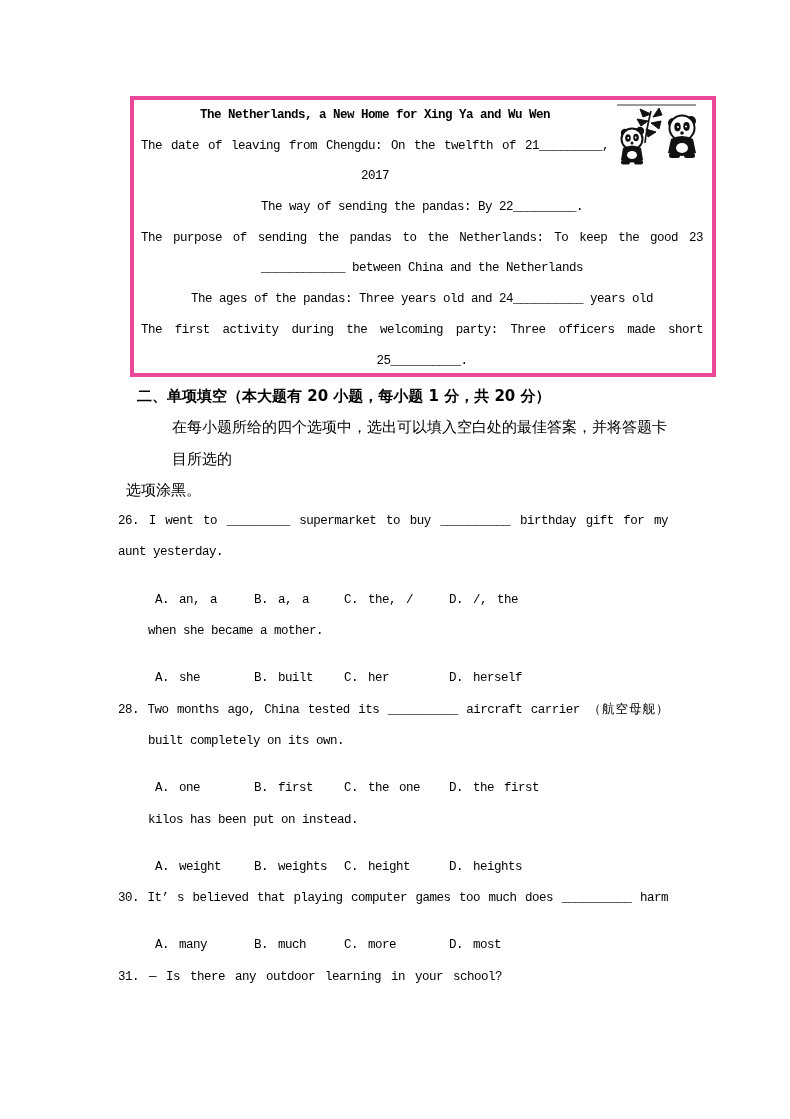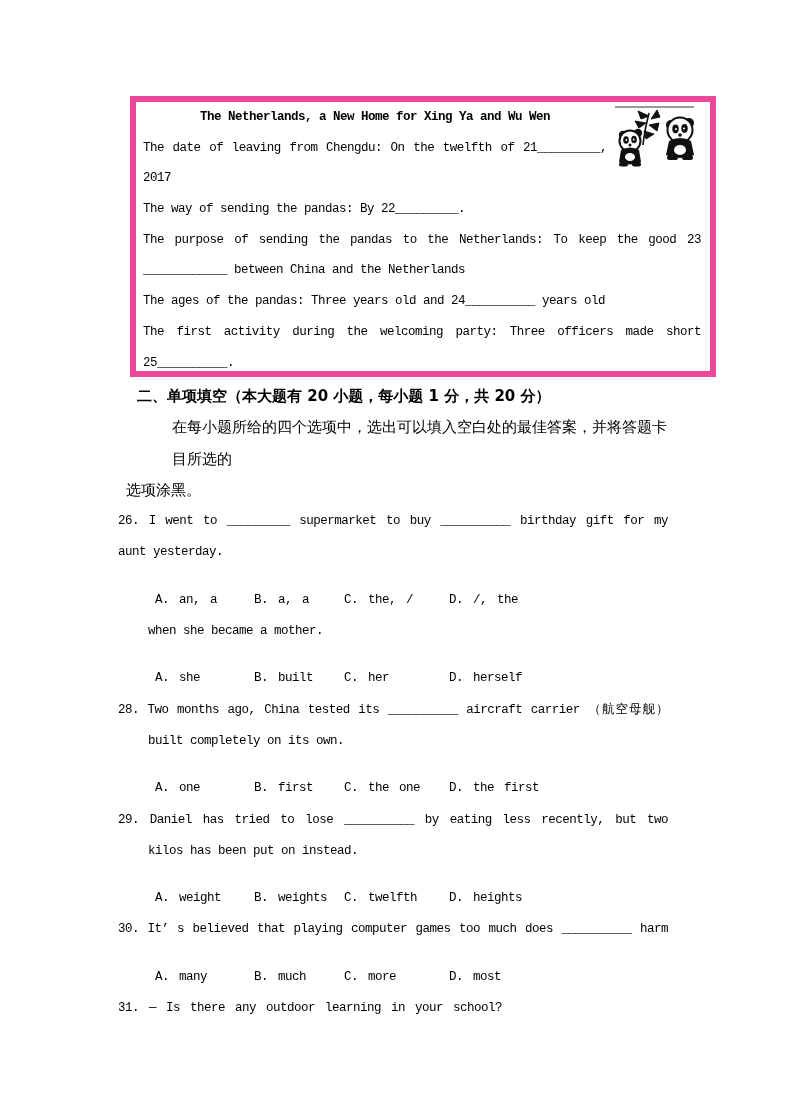--- a/index.html
+++ b/index.html
@@ -4,25 +4,26 @@
 <style>
   html,body { margin:0; padding:0; background:#ffffff; }
   .page {
     position:relative; width:790px; height:1119px; background:#ffffff;
     color:#000; overflow:hidden;
     font-family:"Liberation Mono","DejaVu Sans Mono",monospace;
   }
   
   .panda-box {
     position:absolute; left:130px; top:96px; width:586px; height:281px;
-    border:6px solid #ec4899; box-sizing:border-box; padding:0 9px 0 7px;
+    border:4px solid #ec4899; box-sizing:border-box; padding:0 9px 0 7px;
   }
   .bx-line {
     height:30.7px; line-height:30.7px; font-size:12.5px; letter-spacing:-0.5px;
     overflow:hidden;
+    text-align:center;
   }
   .bx-title { font-weight:bold; text-align:center; }
   .just { text-align:justify; text-align-last:justify; }
   b { font-weight:normal; }
   .panda-art { float:right; width:88px; height:72px; margin:1px 0 2px 6px; }
   
   .content { position:absolute; left:100px; top:381px; width:568px; }
   .ln {
     height:31.3px; line-height:31.3px; font-size:12.5px; letter-spacing:-0.5px;
     overflow:hidden;
@@ -125,24 +126,23 @@
     <div class="ln opts ind55">
       <span class="oA">A. she</span><span class="oB">B. built</span><span class="oC">C. her</span><span class="oD">D. herself</span>
     </div>
 
     <div class="ln just ind18">28. Two months ago, China tested its __________ aircraft carrier （航空母舰）</div>
     <div class="ln ind48">built completely on its own.</div>
     <div class="ln opts ind55">
       <span class="oA">A. one</span><span class="oB">B. first</span><span class="oC">C. the one</span><span class="oD">D. the first</span>
     </div>
 
-    <div class="ln just ind18">29. Daniel has tried to lose __________ by eating less recently, but two</div>
     <div class="ln ind48">kilos has been put on instead.</div>
     <div class="ln opts ind55">
-      <span class="oA">A. weight</span><span class="oB">B. weights</span><span class="oC">C. twelfth</span><span class="oD">D. heights</span>
+      <span class="oA">A. weight</span><span class="oB">B. weights</span><span class="oC">C. height</span><span class="oD">D. heights</span>
     </div>
 
     <div class="ln just ind18">30. It’ s believed that playing computer games too much does __________ harm</div>
     <div class="ln opts ind55">
       <span class="oA">A. many</span><span class="oB">B. much</span><span class="oC">C. more</span><span class="oD">D. most</span>
     </div>
 
     <div class="ln wsp ind18">31. — Is there any outdoor learning in your school?</div>
   </main>
 

